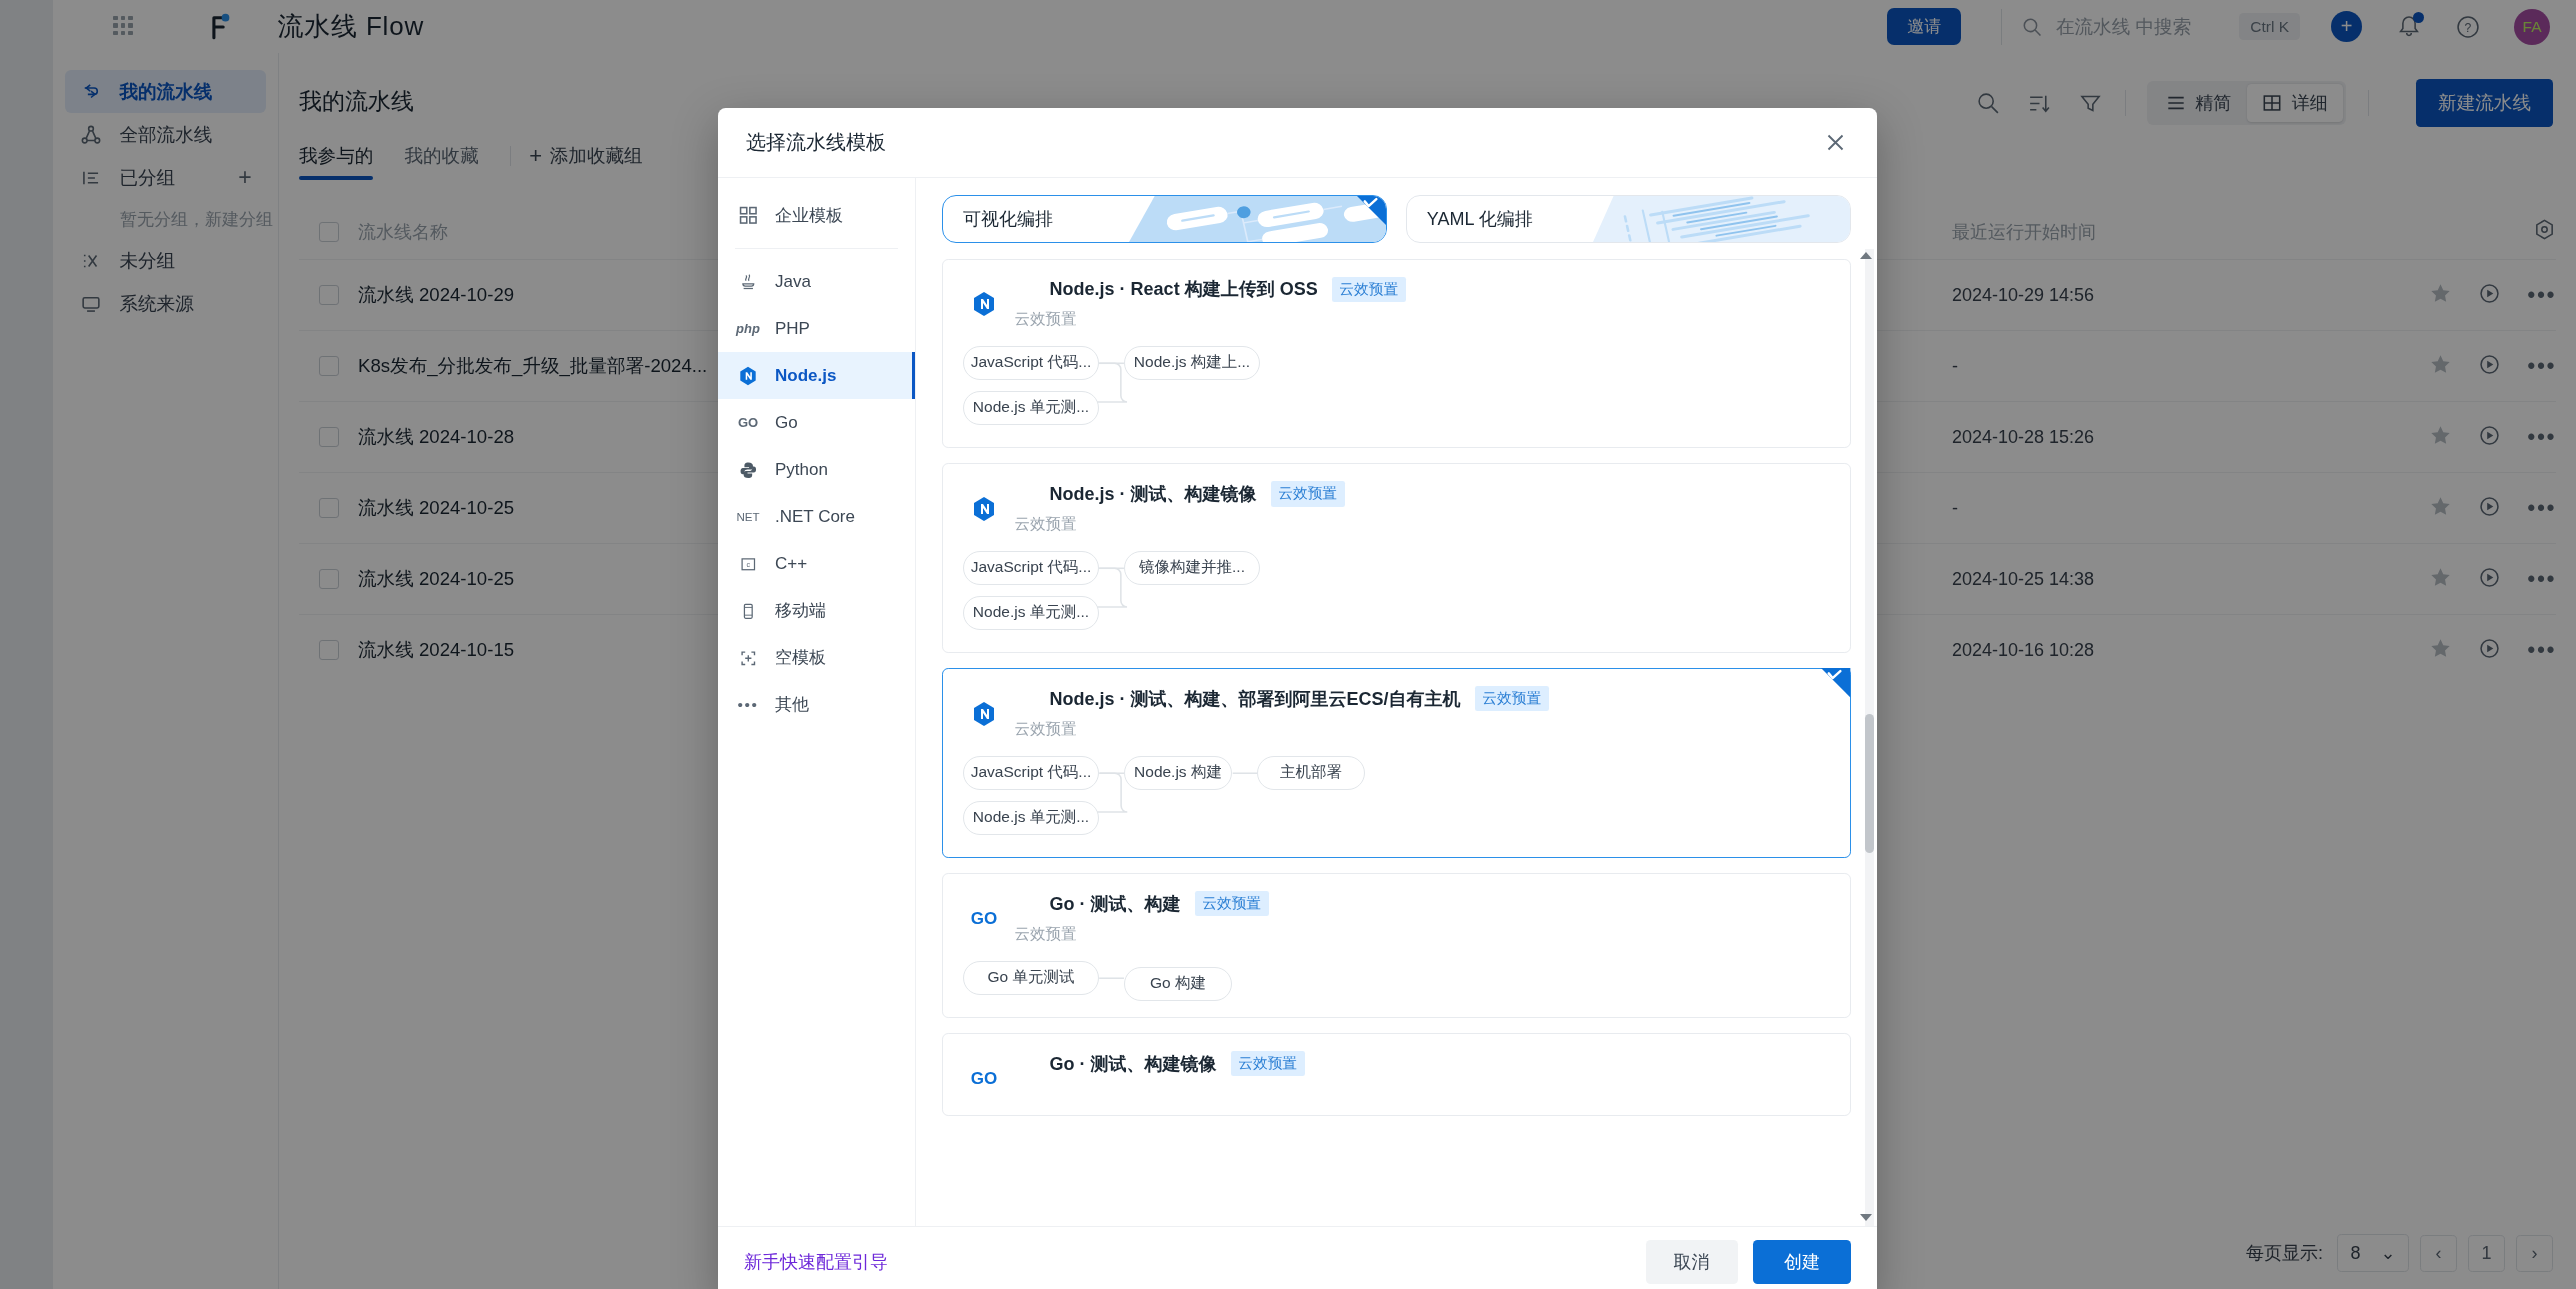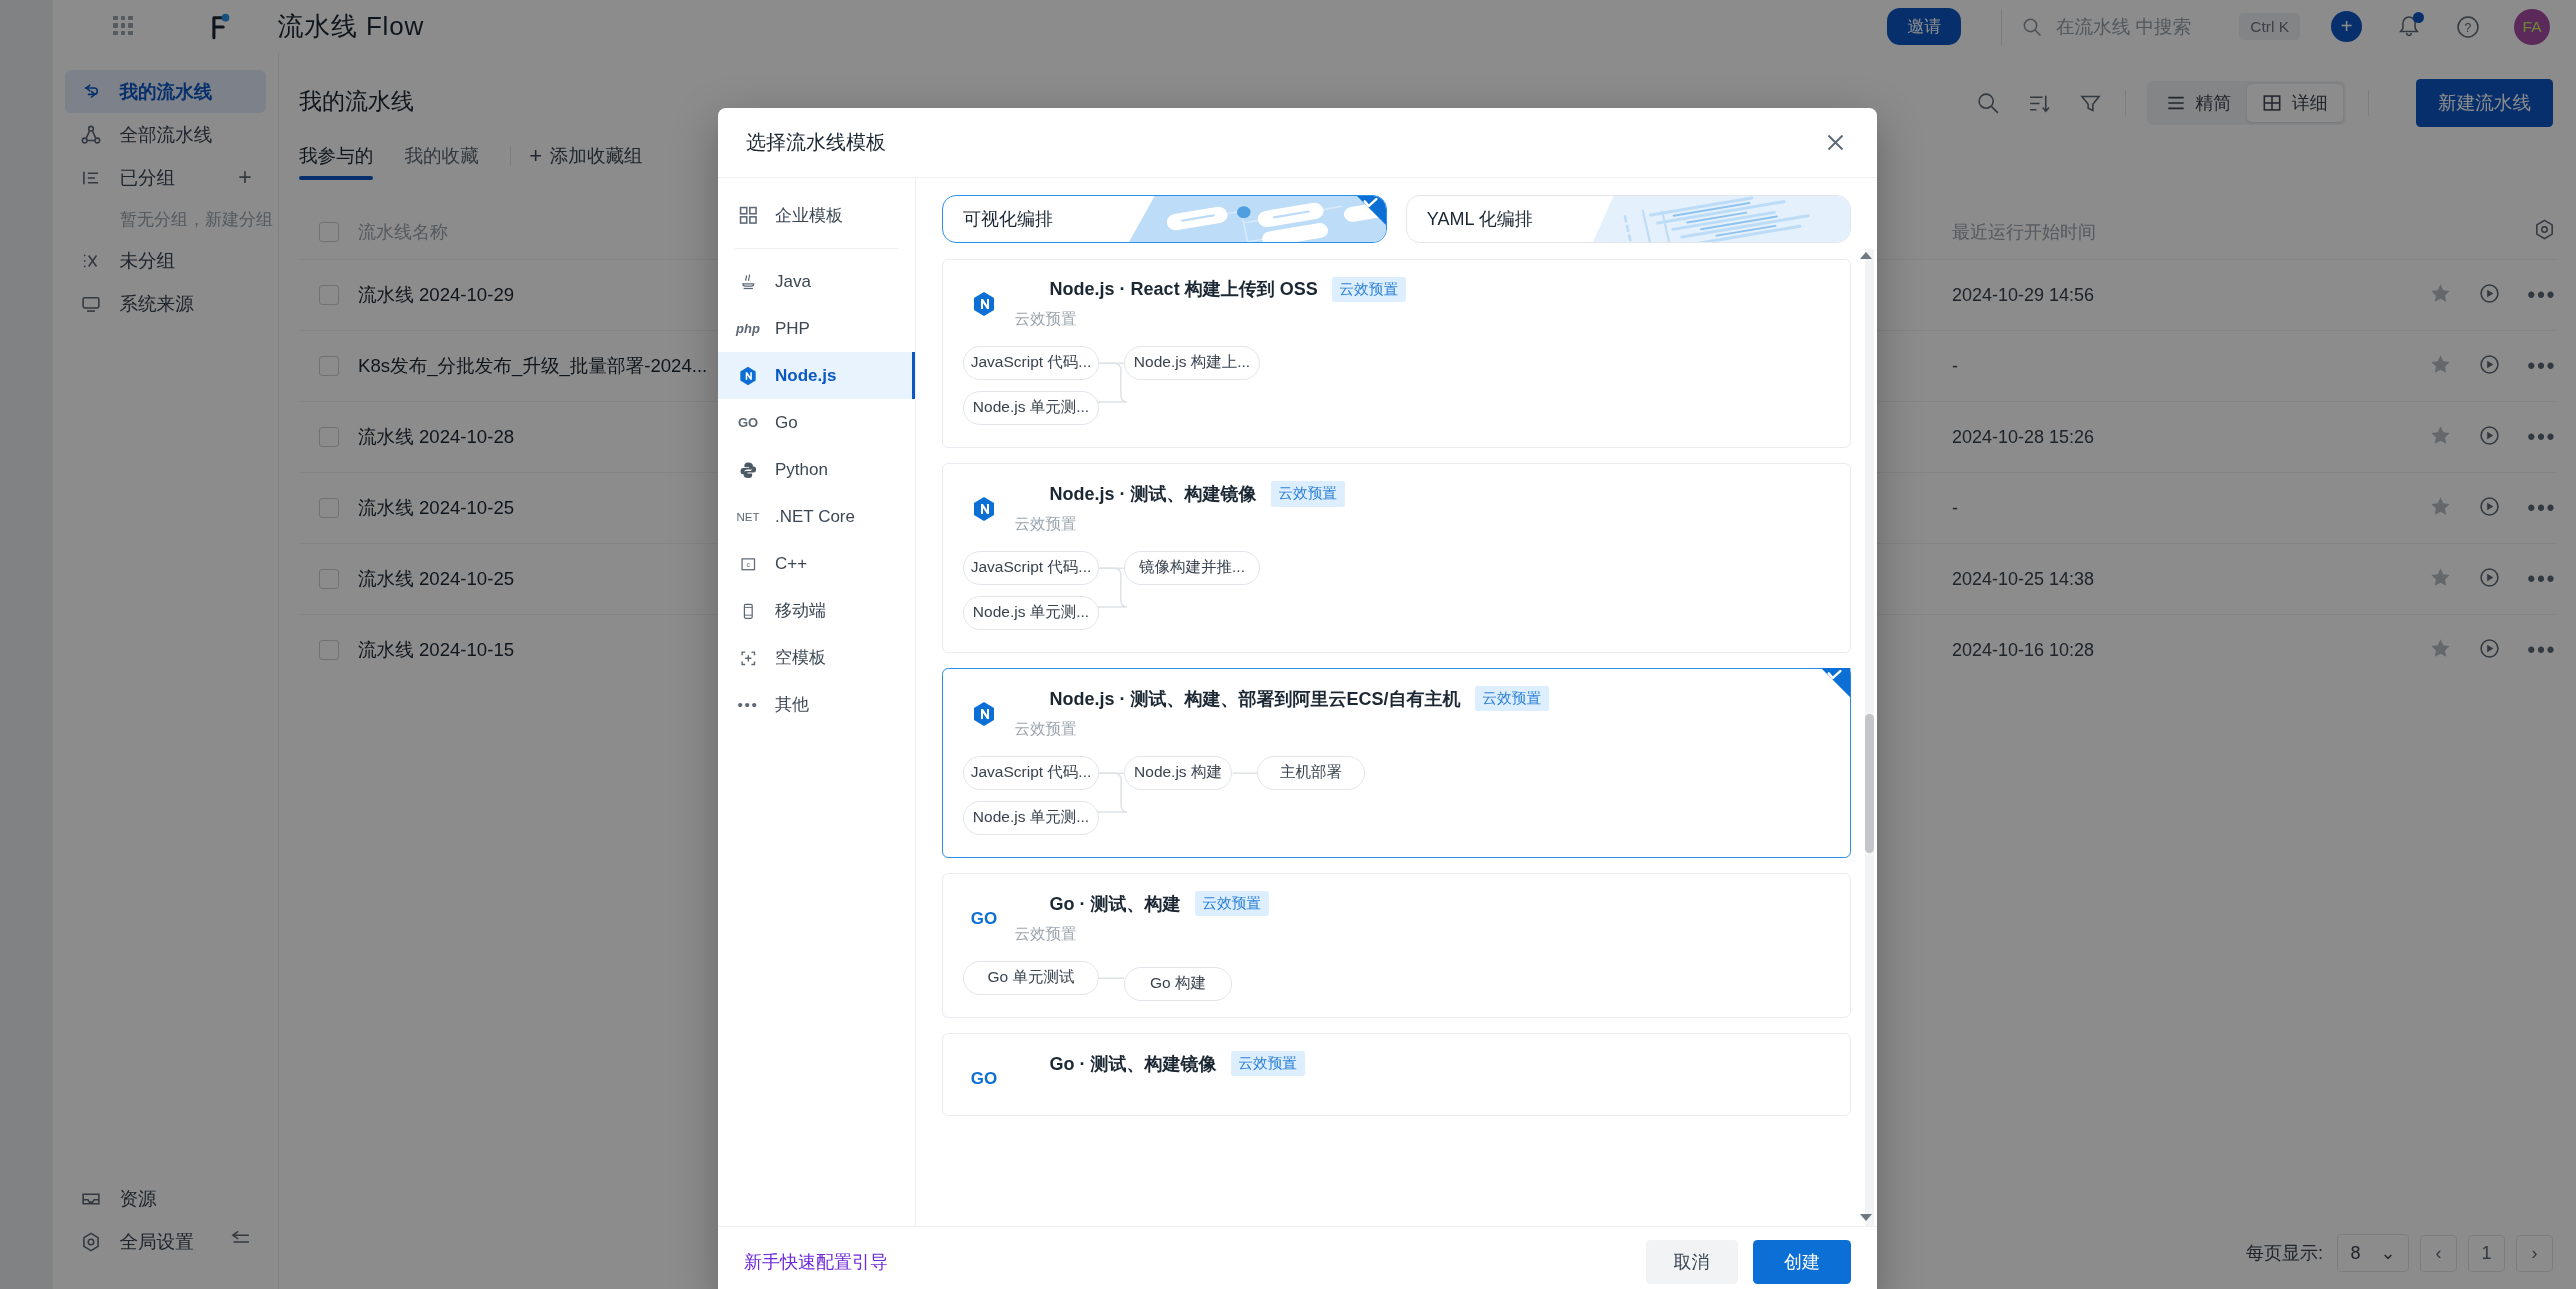--- a/index.html
+++ b/index.html
@@ -23,21 +23,21 @@
     background: #ffffff; display: flex; align-items: center; gap: 28px;
   }
   .grid-icon { width: 22px; height: 22px; margin-left: 60px; display: grid;
     grid-template-columns: repeat(3, 4.6px); grid-template-rows: repeat(3, 4.6px); gap: 3.1px; }
   .grid-icon i { background: #9aa4ae; display: block; width: 4.6px; height: 4.6px; border-radius:0.8px;}
   .brand-logo { margin-left: 37px; width: 34px; height: 34px; position: relative; }
   .brand-logo svg { display:block; }
   .brand-title { margin-left: 15.5px; font-size: 26px; color: #1b2733; letter-spacing: 0.8px; }
   .top-right { margin-left: auto; display: flex; align-items: center; padding-right: 26px; }
   .invite-btn {
-    background: #0b57c4; color: #fff; font-size: 17px; border-radius: 13px;
+    background: #0b57c4; color: #fff; font-size: 17px; border-radius: 7px;
     padding: 7px 20px; margin-right: 20px; white-space: nowrap; font-family: Liberation Serif, serif;
   }
   .topdiv { width: 0.8px; height: 36px; background: #dfe3e8; margin: 0 20px; }
   .search-wrap { display: flex; align-items: center; }
   .search-wrap .mag { width: 20px; height: 20px; }
   .search-ph { font-size: 18.6px; color: #97a0aa; margin-left: 14px; white-space: nowrap; }
   .kbd { background: #eef1f4; color: #6b7783; font-size: 15.5px; border-radius: 4.6px;
     padding: 4.6px 11px; margin-left: 48px; }
   .circ-plus { width: 31px; height: 31px; border-radius: 50%; background: #0b57c4; color: #fff;
     display: flex; align-items: center; justify-content: center; font-size: 20px; margin-left: 31px;}
@@ -255,45 +255,20 @@
         <div class="nav-item">
           <span class="ni">
             <svg width="22" height="22" viewBox="0 0 28 28">
                 <rect x="4" y="6" width="20" height="13" rx="2" fill="none" stroke="#5c6875" stroke-width="2"></rect>
                 <path d="M9 23 h10" stroke="#5c6875" stroke-width="2"></path>
               </svg>
           </span>
           <span>系统来源</span>
         </div>
 
-        <div class="nav-bottom">
-          <div class="nav-item">
-            <span class="ni">
-              <svg width="22" height="22" viewBox="0 0 28 28">
-                  <path d="M4 8 h20 v12 H4 z" fill="none" stroke="#5c6875" stroke-width="2"></path>
-                  <path d="M4 15 h6 l2 3 h4 l2 -3 h6" fill="none" stroke="#5c6875" stroke-width="2"></path>
-                </svg>
-            </span>
-            <span>资源</span>
-          </div>
-          <div class="nav-item">
-            <span class="ni">
-              <svg width="22" height="22" viewBox="0 0 28 28">
-                  <path d="M14 3 l9 5.5 v11 L14 25 l-9 -5.5 v-11 z" fill="none" stroke="#5c6875" stroke-width="2"></path>
-                  <circle cx="14" cy="14" r="3.5" fill="none" stroke="#5c6875" stroke-width="2"></circle>
-                </svg>
-            </span>
-            <span class="grow">全局设置</span>
-            <span>
-              <svg width="23" height="20" viewBox="0 0 30 26">
-                  <path d="M26 8 H6 M26 17 H6 M12 3 L5 8 l7 5" fill="none" stroke="#5c6875" stroke-width="2"></path>
-                </svg>
-            </span>
-          </div>
-        </div>
       </div>
 
       <div class="content">
         <div class="page-title">我的流水线</div>
 
         <div class="tabs">
           <div class="tab active">我参与的</div>
           <div class="tab">我的收藏</div>
           <div class="tab-div"></div>
           <div class="add-fav">

